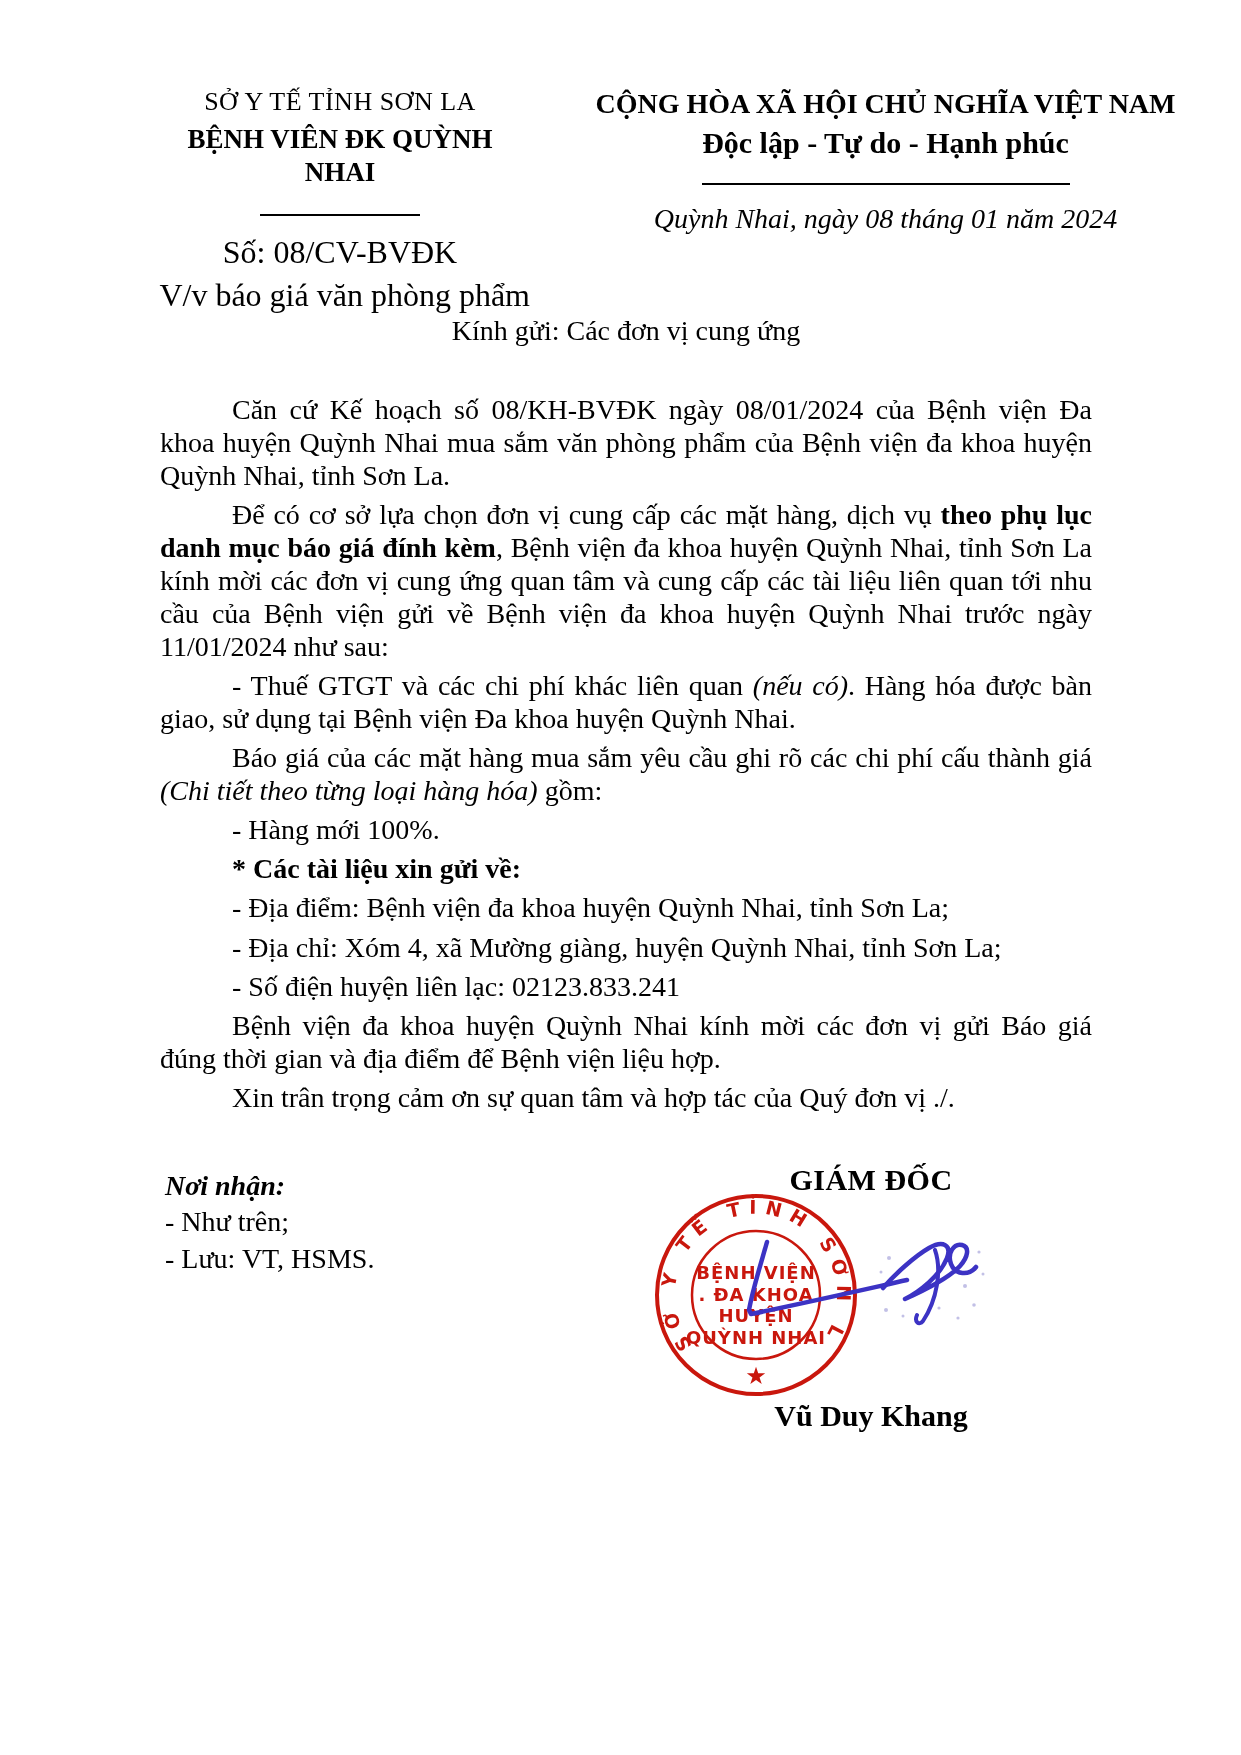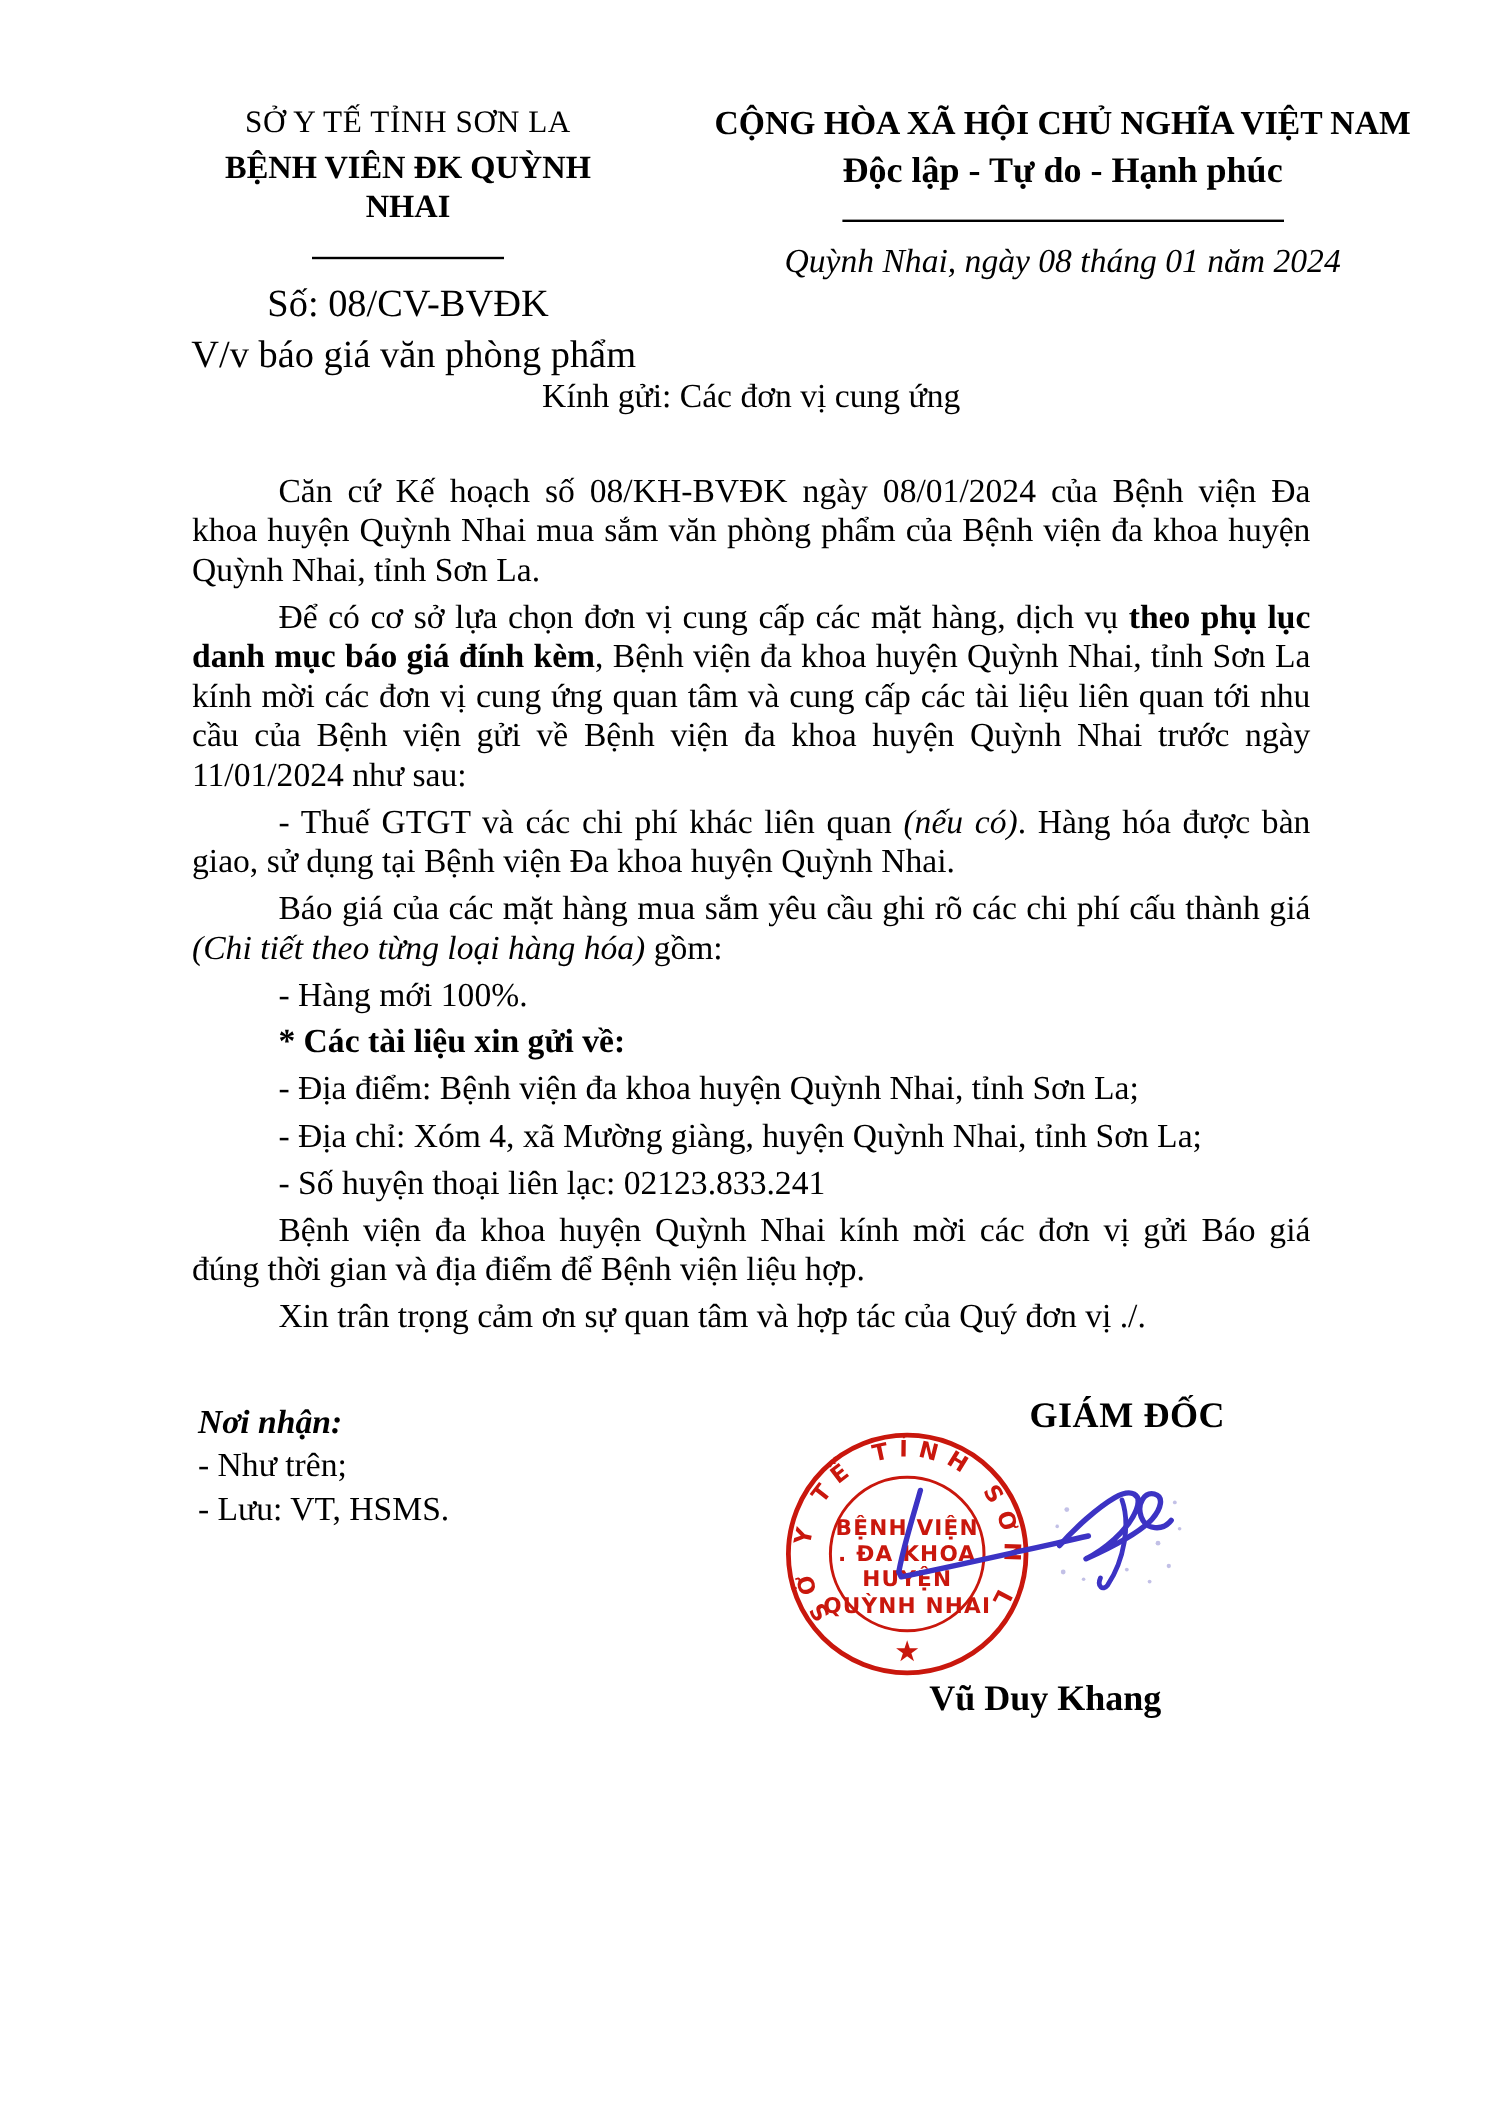--- a/index.html
+++ b/index.html
@@ -40,21 +40,21 @@
     text-align:center;font-size:28px;margin:8px 0 46px 0;
   }
   .doc-body p{margin:0 0 6px 0;text-indent:72px;}
   .b{font-weight:bold;}
   .i{font-style:italic;}
   
   .recipients{position:absolute;left:165px;top:1168px;font-size:28px;line-height:1.3;}
   .recipients-label{font-weight:bold;font-style:italic;}
   .signer-title{
     position:absolute;left:721px;top:1163px;width:300px;
-    text-align:right;font-size:30px;font-weight:bold;letter-spacing:.5px;
+    text-align:center;font-size:30px;font-weight:bold;letter-spacing:.5px;
   }
   .signer-name{
     position:absolute;left:721px;top:1399px;width:300px;
     text-align:center;font-size:30px;font-weight:bold;
   }
   .stamp{position:absolute;left:652px;top:1191px;z-index:1;}
   .stamp circle{fill:none;}
   .stamp-ring-outer{stroke-width:4px;}
   .stamp-ring-inner{stroke-width:2.5px;}
   .stamp-arc{
@@ -93,21 +93,21 @@
   <div class="doc-body">
     <div class="salutation">Kính gửi: Các đơn vị cung ứng</div>
     <p>Căn cứ Kế hoạch số 08/KH-BVĐK ngày 08/01/2024 của Bệnh viện Đa khoa huyện Quỳnh Nhai mua sắm văn phòng phẩm của Bệnh viện đa khoa huyện Quỳnh Nhai, tỉnh Sơn La.</p>
     <p><span>Để có cơ sở lựa chọn đơn vị cung cấp các mặt hàng, dịch vụ </span><span class="b">theo phụ lục danh mục báo giá đính kèm</span><span>, Bệnh viện đa khoa huyện Quỳnh Nhai, tỉnh Sơn La kính mời các đơn vị cung ứng quan tâm và cung cấp các tài liệu liên quan tới nhu cầu của Bệnh viện gửi về Bệnh viện đa khoa huyện Quỳnh Nhai trước ngày 11/01/2024 như sau:</span></p>
     <p><span>- Thuế GTGT và các chi phí khác liên quan </span><span class="i">(nếu có)</span><span>. Hàng hóa được bàn giao, sử dụng tại Bệnh viện Đa khoa huyện Quỳnh Nhai.</span></p>
     <p><span>Báo giá của các mặt hàng mua sắm yêu cầu ghi rõ các chi phí cấu thành giá </span><span class="i">(Chi tiết theo từng loại hàng hóa)</span><span> gồm:</span></p>
     <p>- Hàng mới 100%.</p>
     <p class="b">* Các tài liệu xin gửi về:</p>
     <p>- Địa điểm: Bệnh viện đa khoa huyện Quỳnh Nhai, tỉnh Sơn La;</p>
     <p>- Địa chỉ: Xóm 4, xã Mường giàng, huyện Quỳnh Nhai, tỉnh Sơn La;</p>
-    <p>- Số huyện thoại liên lạc: 02123.833.241</p>
+    <p>- Số điện huyện liên lạc: 02123.833.241</p>
     <p>Bệnh viện đa khoa huyện Quỳnh Nhai kính mời các đơn vị gửi Báo giá đúng thời gian và địa điểm để Bệnh viện liệu hợp.</p>
     <p>Xin trân trọng cảm ơn sự quan tâm và hợp tác của Quý đơn vị ./.</p>
   </div>
 
   <div class="recipients">
     <div class="recipients-label">Nơi nhận:</div>
     <div>- Như trên;</div>
     <div>- Lưu: VT, HSMS.</div>
   </div>
 

